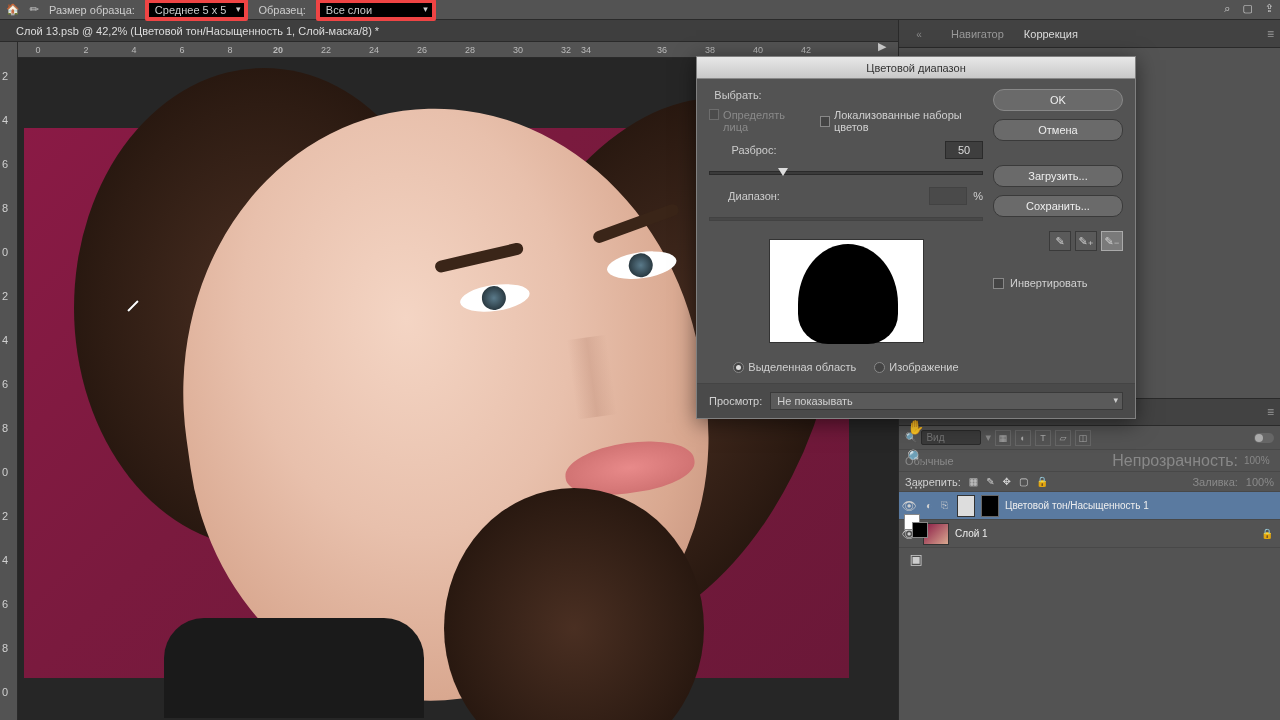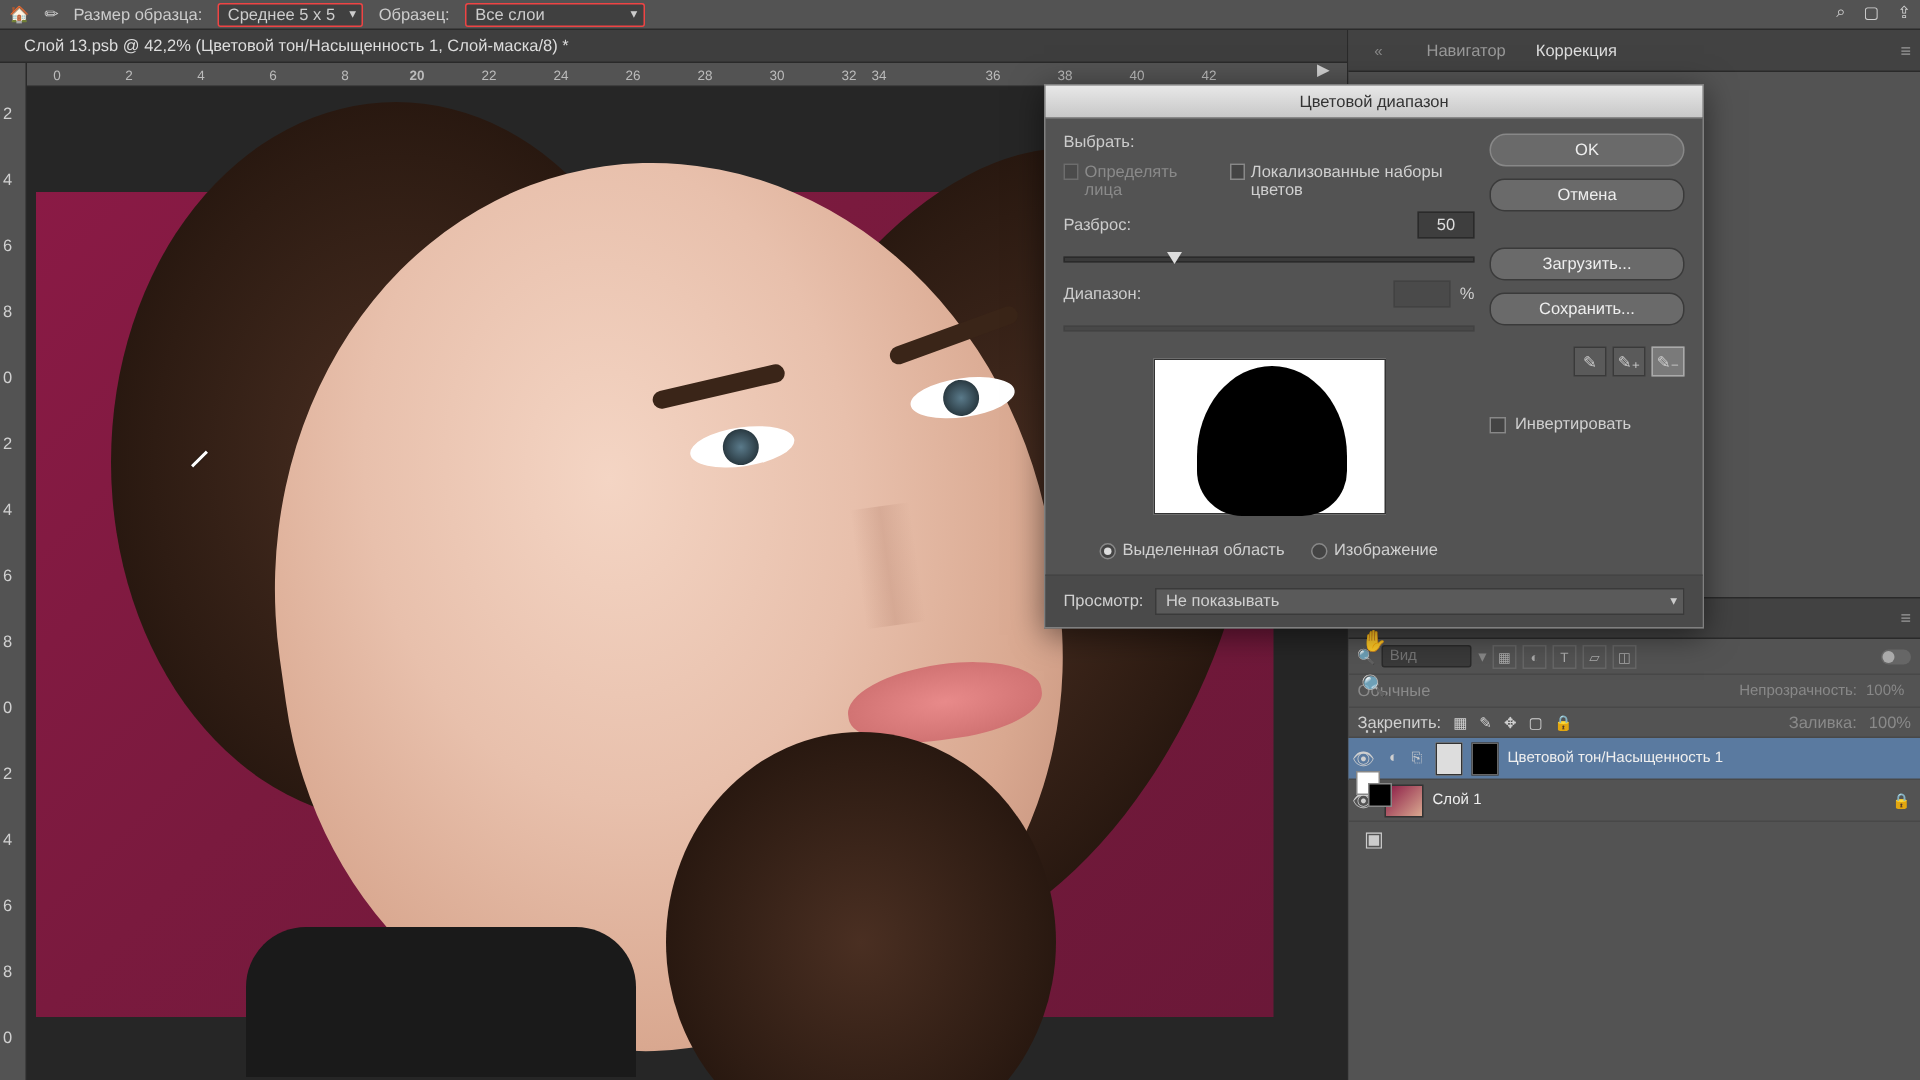--- a/index.html
+++ b/index.html
@@ -1,19 +1,19 @@
 <!DOCTYPE html>
 <html><head>
 <meta charset="utf-8">
 <style>
 *{margin:0;padding:0;box-sizing:border-box;font-family:Tahoma,Arial,sans-serif;font-size:11px;color:#d0d0d0;user-select:none}
 body{background:#323232;overflow:hidden;width:1280px;height:720px;position:relative}
 .topbar{height:20px;background:#535353;display:flex;align-items:center;padding:0 6px;gap:10px;border-bottom:1px solid #2a2a2a}
 .topbar .label{color:#ccc}
-.topbar .dropdown{background:#404040;border:1px solid #ef4444;padding:1px 18px 1px 6px;border-radius:2px;position:relative;color:#ccc}
+.topbar .dropdown{background:#000000;border:4px solid #ef4444;padding:1px 18px 1px 6px;border-radius:2px;position:relative;color:#ccc}
 .topbar .dropdown::after{content:"▾";position:absolute;right:4px;top:1px;font-size:9px}
 .tabbar{height:22px;background:#3e3e3e;display:flex;align-items:center;padding-left:16px;border-bottom:1px solid #2a2a2a}
 .tabbar .doctab{color:#ddd;font-size:11px}
 .ruler-h{position:absolute;left:18px;top:42px;right:0;height:16px;background:#535353;border-bottom:1px solid #2a2a2a;display:flex;align-items:flex-end;overflow:hidden}
 .ruler-h .ticklabel{position:absolute;bottom:2px;font-size:9px;color:#bbb;transform:translateX(-50%)}
 .ruler-v{position:absolute;left:0;top:42px;width:18px;bottom:0;background:#535353;border-right:1px solid #2a2a2a}
 .ruler-v .ticklabel{position:absolute;left:2px;font-size:9px;color:#bbb;line-height:8px}
 .canvas-area{position:absolute;left:18px;top:58px;right:382px;bottom:0;background:#262626;overflow:hidden}
 .canvas{position:absolute;left:6px;top:70px;width:825px;height:550px;background:linear-gradient(135deg,#8a1a45 0%,#7a1a3e 40%,#6b1838 100%)}
 .face{position:absolute;left:160px;top:-20px;width:520px;height:590px;border-radius:50% 50% 45% 45%;background:radial-gradient(ellipse at 45% 35%,#f4d5c4 0%,#e8c0ac 40%,#d9a890 70%,#b88470 100%);transform:rotate(-8deg)}
@@ -42,42 +42,42 @@
 .panel-body{flex:0 0 auto;background:#535353}
 .icon-strip{position:absolute;left:898px;top:380px;width:36px;display:flex;flex-direction:column;align-items:center;gap:12px;padding-top:8px}
 .icon-strip .ico{width:18px;height:18px;display:flex;align-items:center;justify-content:center;color:#ccc;font-size:14px}
 .color-sw{width:24px;height:24px;position:relative;margin-top:6px}
 .color-sw .fg{position:absolute;width:16px;height:16px;background:#fff;border:1px solid #888;left:0;top:0}
 .color-sw .bg{position:absolute;width:16px;height:16px;background:#000;border:1px solid #888;right:0;bottom:0}
 .layers-panel{flex:1;background:#535353;display:flex;flex-direction:column;min-height:0}
 .layers-panel .row{display:flex;align-items:center;height:22px;border-bottom:1px solid #484848;padding:0 6px;gap:6px}
 .layers-panel input[type=text]{background:#3a3a3a;border:1px solid #2a2a2a;color:#ccc;font-size:10px;padding:1px 4px;width:70px;border-radius:2px}
 .layers-panel .blend{width:90px}
-.layers-panel .opacity-label{color:#888;font-size:10px;margin-left:auto}
+.layers-panel .opacity-label{color:#888;font-size:16px;margin-left:auto}
 .layers-panel .opacity-val{color:#888;font-size:10px;width:30px}
 .lock-row{display:flex;align-items:center;height:20px;padding:0 6px;gap:8px;border-bottom:1px solid #484848;font-size:10px;color:#999}
 .lock-row .ic{font-size:10px}
 .layer-item{display:flex;align-items:center;height:28px;border-bottom:1px solid #484848;padding:0 2px;gap:6px}
 .layer-item.sel{background:#5a7aa0}
 .layer-item .vis{width:16px;text-align:center;font-size:12px}
 .layer-item .thumb{width:26px;height:22px;background:#888;border:1px solid #333}
 .layer-item .mask{width:18px;height:22px;background:#000;border:1px solid #666}
 .layer-item .lname{font-size:10px;color:#eee;flex:1}
 .layer-item .lock{font-size:10px;color:#ccc;margin-right:4px}
 .top-icons{position:absolute;right:6px;top:2px;display:flex;gap:12px;color:#bbb;font-size:13px}
 
 .dialog{position:absolute;left:696px;top:56px;width:440px;background:#535353;border:1px solid #808080;box-shadow:0 4px 20px rgba(0,0,0,.5)}
 .dialog .titlebar{height:22px;background:linear-gradient(#e8e8e8,#c8c8c8);display:flex;align-items:center;justify-content:center;color:#333;font-size:11px;border-bottom:1px solid #888}
 .dialog .body{padding:10px 12px;display:flex;gap:10px}
 .dialog .left-col{flex:1;display:flex;flex-direction:column;gap:8px}
 .dialog .right-btns{width:130px;display:flex;flex-direction:column;gap:8px}
 .dialog .btn{background:#6a6a6a;border:1px solid #3a3a3a;border-radius:10px;height:22px;display:flex;align-items:center;justify-content:center;color:#eee;font-size:11px;cursor:pointer}
 .dialog .btn.ok{border-radius:12px;border:1px solid #888}
 .dialog .frow{display:flex;align-items:center;gap:6px;font-size:11px}
-.dialog .frow label{color:#ccc;text-align:left}
+.dialog .frow label{color:#ccc;text-align:center}
 .dialog select,.dialog input[type=text]{background:#3e3e3e;border:1px solid #2a2a2a;color:#ddd;font-size:11px;padding:2px 4px}
 .dialog .sel{flex:1;position:relative;padding:2px 18px 2px 6px;background:#5a5a5a;border:1px solid #3a3a3a}
 .dialog .sel::after{content:"▾";position:absolute;right:4px;top:2px;font-size:9px;color:#ccc}
 .dialog .chk{width:11px;height:11px;border:1px solid #888;background:#444;display:inline-block}
 .dialog .slider{height:4px;background:#3a3a3a;border:1px solid #2a2a2a;position:relative;margin:4px 0}
 .dialog .slider .knob{position:absolute;top:-4px;width:0;height:0;border-left:5px solid transparent;border-right:5px solid transparent;border-top:8px solid #ddd;left:25%}
 .dialog .num{width:38px;text-align:center;background:#2a5a90;color:#fff}
 .dialog .preview{width:155px;height:104px;background:#fff;margin:6px auto;position:relative;border:1px solid #333}
 .dialog .preview .sil{position:absolute;left:28px;top:4px;width:100px;height:100px;background:#000;border-radius:50% 50% 30% 30%/60% 60% 30% 30%}
 .dialog .radios{display:flex;gap:18px;justify-content:center;font-size:11px;margin-top:4px}
@@ -285,21 +285,21 @@
   <div class="body">
     <div class="left-col">
       <div class="frow">
         <label style="width:58px">Выбрать:</label>
       </div>
       <div class="frow" style="gap:16px">
         <span style="display:flex;align-items:flex-start;gap:4px">
             <span class="chk" style="opacity:.5"></span>
             <span class="dimmed">Определять лица</span>
           </span>
-        <span style="display:flex;align-items:flex-start;gap:4px">
+        <span style="display:flex;align-items:center;gap:4px">
             <span class="chk"></span>
             <span>Локализованные наборы цветов</span>
           </span>
       </div>
       <div class="frow">
         <label style="width:90px">Разброс:</label>
         <div style="flex:1"></div>
         <input type="text" class="num" value="50" style="">
       </div>
       <div class="slider">

